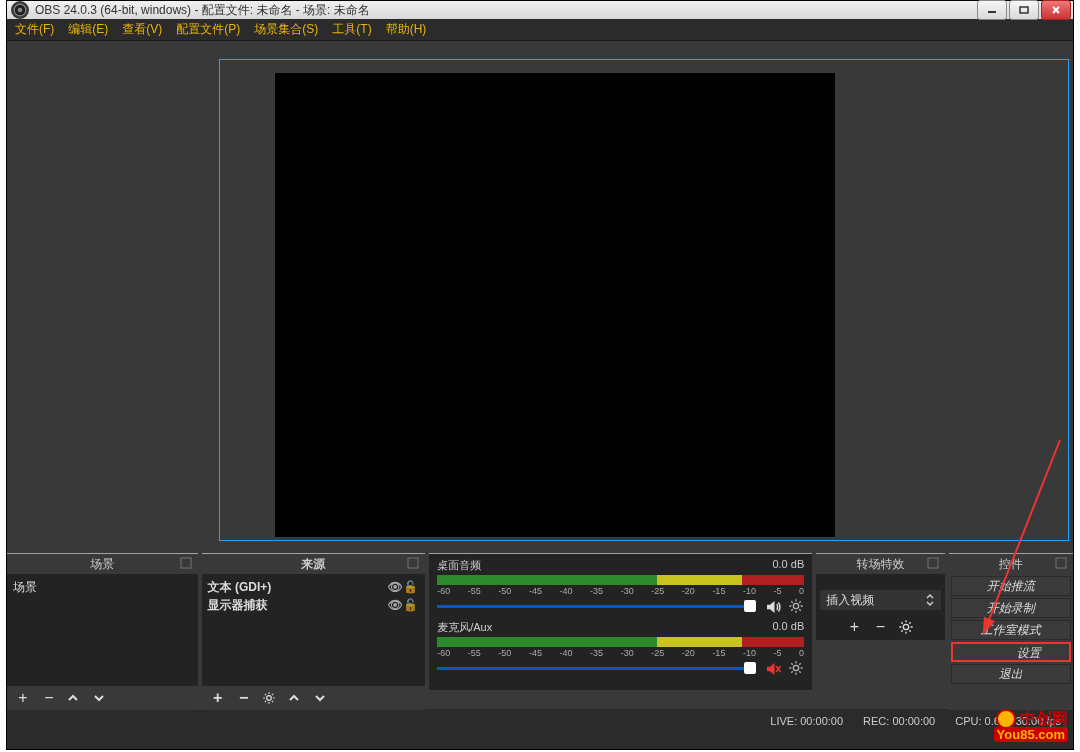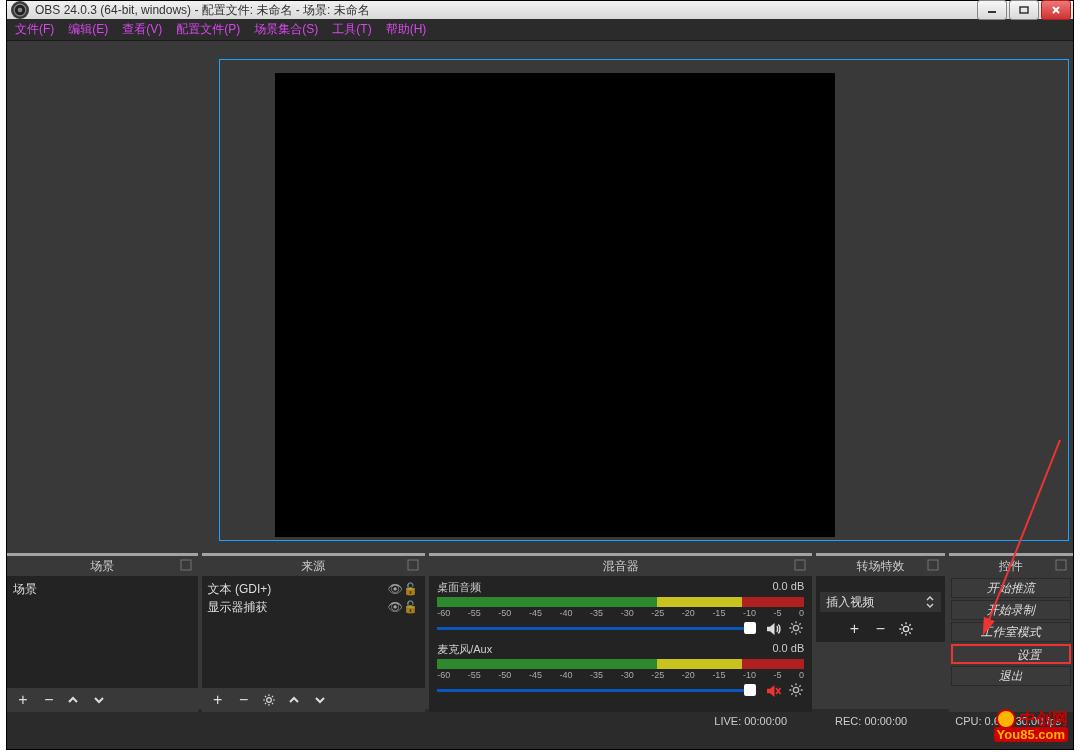--- a/index.html
+++ b/index.html
@@ -7,37 +7,37 @@
 
 .window { position: absolute; left: 6px; top: 0; width: 1068px; height: 750px; background: #2b2b2b; border: 1px solid #000; }
 .titlebar { height: 18px; background: linear-gradient(#f1f1f1,#d9d9d9); display: flex; align-items: center; padding-left: 4px; color: #333; font-size: 12px; }
 .titlebar .app-icon { width: 18px; height: 18px; background: #3a3a3a; border-radius: 50%; margin-right: 6px; display:flex; align-items:center; justify-content:center; }
 .titlebar .app-icon svg { width:14px; height:14px; }
 .titlebar .spacer { flex: 1; }
 .winbtn { width: 30px; height: 20px; margin-right: 2px; border: 1px solid #888; border-radius: 3px; background: linear-gradient(#f7f7f7,#d9d9d9); display:flex; align-items:center; justify-content:center; font-size:11px; cursor:pointer; }
 .winbtn.close { background: linear-gradient(#e77,#c33); color:#fff; border-color:#a22; }
 .winbtn svg { width:12px; height:10px; }
 
-.menubar { height: 22px; background: #2b2b2b; display: flex; align-items: center; padding-left: 8px; gap: 14px; color: #d946ef; font-size: 12px; border-bottom: 1px solid #1a1a1a; }
+.menubar { height: 22px; background: #2b2b2b; display: flex; align-items: center; padding-left: 8px; gap: 14px; color: #eab308; font-size: 12px; border-bottom: 1px solid #1a1a1a; }
 .menubar span { cursor: pointer; }
 
 .main { position: relative; height: 512px; background: #393939; }
 .canvas-sel { position:absolute; left: 212px; top: 18px; width: 850px; height: 482px; border: 1px solid #1fa0ff; }
 .preview { position:absolute; left: 268px; top: 32px; width: 560px; height: 464px; background: #000; }
 
 .panels { display: flex; height: 156px; background: #393939; }
-.panel { border-top: 3px solid #a3a3a3; position:relative; }
+.panel { border-top: 1px solid #a3a3a3; position:relative; }
 .panel-title { height: 20px; background: #393939; text-align: center; color: #ccc; font-size: 12px; line-height: 20px; position: relative; }
 .panel-title .popicon { position:absolute; right: 6px; top: 3px; width:12px; height:12px; opacity: .6; }
 .panel-body { background: #232323; height: 112px; overflow: hidden; padding: 4px 6px; color: #ddd; font-size: 12px; }
 .panel-toolbar { height: 24px; background: #393939; display:flex; align-items:center; gap:10px; padding-left:8px; color:#ddd; font-size:16px; }
 .tbtn { cursor:pointer; width:16px; text-align:center; }
 
 .p-scenes { width: 196px; }
-.p-sources { width: 230px; margin-left: 4px; }
+.p-sources { width: 230px; margin-left: 4px; font-weight: bold; }
 .p-mixer { width: 394px; margin-left: 4px; }
 .p-trans { width: 132px; margin-left: 4px; }
 .p-ctrl { width: 128px; margin-left: 4px; }
 
 .source-row { display:flex; align-items:center; height:18px; }
 .source-row .label { flex:1; }
 .source-row .ico { width:16px; opacity:.7; text-align:center; }
 
 .mixer-body { background: #232323; padding: 4px 8px 0 8px; height: 136px; }
 .mix-ch { margin-bottom: 6px; }
@@ -54,21 +54,21 @@
 .spk.muted { color:#e33; }
 
 .trans-body { background:#232323; padding:16px 4px; height:66px; }
 .trans-select { display:flex; align-items:center; background:#333; color:#ddd; font-size:12px; height:20px; padding:0 6px; justify-content:space-between; }
 .trans-tools { display:flex; gap:10px; margin-top:8px; color:#ddd; align-items:center; justify-content:center; font-size:16px; }
 
 .ctrl-body { background:#393939; padding:2px 2px; height:136px; }
 .ctrl-btn { height:20px; background:#3a3a3a; border:1px solid #2a2a2a; color:#ddd; font-size:12px; text-align:center; line-height:18px; margin-bottom:2px; cursor:pointer;font-style:italic; }
 .ctrl-btn.highlight { border:2px solid #e33;padding-left:36px; }
 
-.statusbar { height:24px; background:#2b2b2b; color:#ccc; font-size:11px; display:flex; align-items:center; padding: 0 12px; gap:48px; justify-content:flex-end; }
+.statusbar { height:24px; background:#2b2b2b; color:#ccc; font-size:11px; display:flex; align-items:center; padding: 0 12px; gap:20px; justify-content:flex-end; }
 
 .arrow-annot { position:absolute; left: 930px; top: 430px; pointer-events:none; }
 
 .watermark { position:absolute; right:12px; bottom:22px; display:flex; align-items:flex-start; gap:4px; font-weight:bold; }
 .watermark .ball { width:20px; height:20px; background:#ffb400; border-radius:50%; border:2px solid #c00; display:inline-block; }
 .watermark .txt { color:#c00; font-size:16px; }
 .watermark .sub { position:absolute; right:0; bottom:-12px; font-size:13px; color:#ffb400; background:#c00; padding:0 3px; border-radius:3px; }
 
 svg { display:block; }
 </style>
@@ -188,28 +188,20 @@
           </span>
         <span class="tbtn">
             <svg width="12" height="12" viewBox="0 0 12 12">
               <path d="M2 4 L6 8 L10 4" stroke="#ddd" fill="none" stroke-width="2"></path>
             </svg>
           </span>
       </div>
     </div>
 
     <div class="panel p-mixer">
-      <div class="panel-title">
-        <span>混音器</span>
-        <span class="popicon">
-            <svg viewBox="0 0 12 12">
-              <rect x="1" y="1" width="10" height="10" fill="none" stroke="#999"></rect>
-            </svg>
-          </span>
-      </div>
       <div class="mixer-body">
 
         <div class="mix-ch">
           <div class="mix-head">
             <span>桌面音频</span>
             <span>0.0 dB</span>
           </div>
           <div class="mix-meter">
             <div class="seg" style="left:0;width:60%;background:#2c8a2c"></div>
             <div class="seg" style="left:60%;width:23%;background:#c9c31f"></div>

